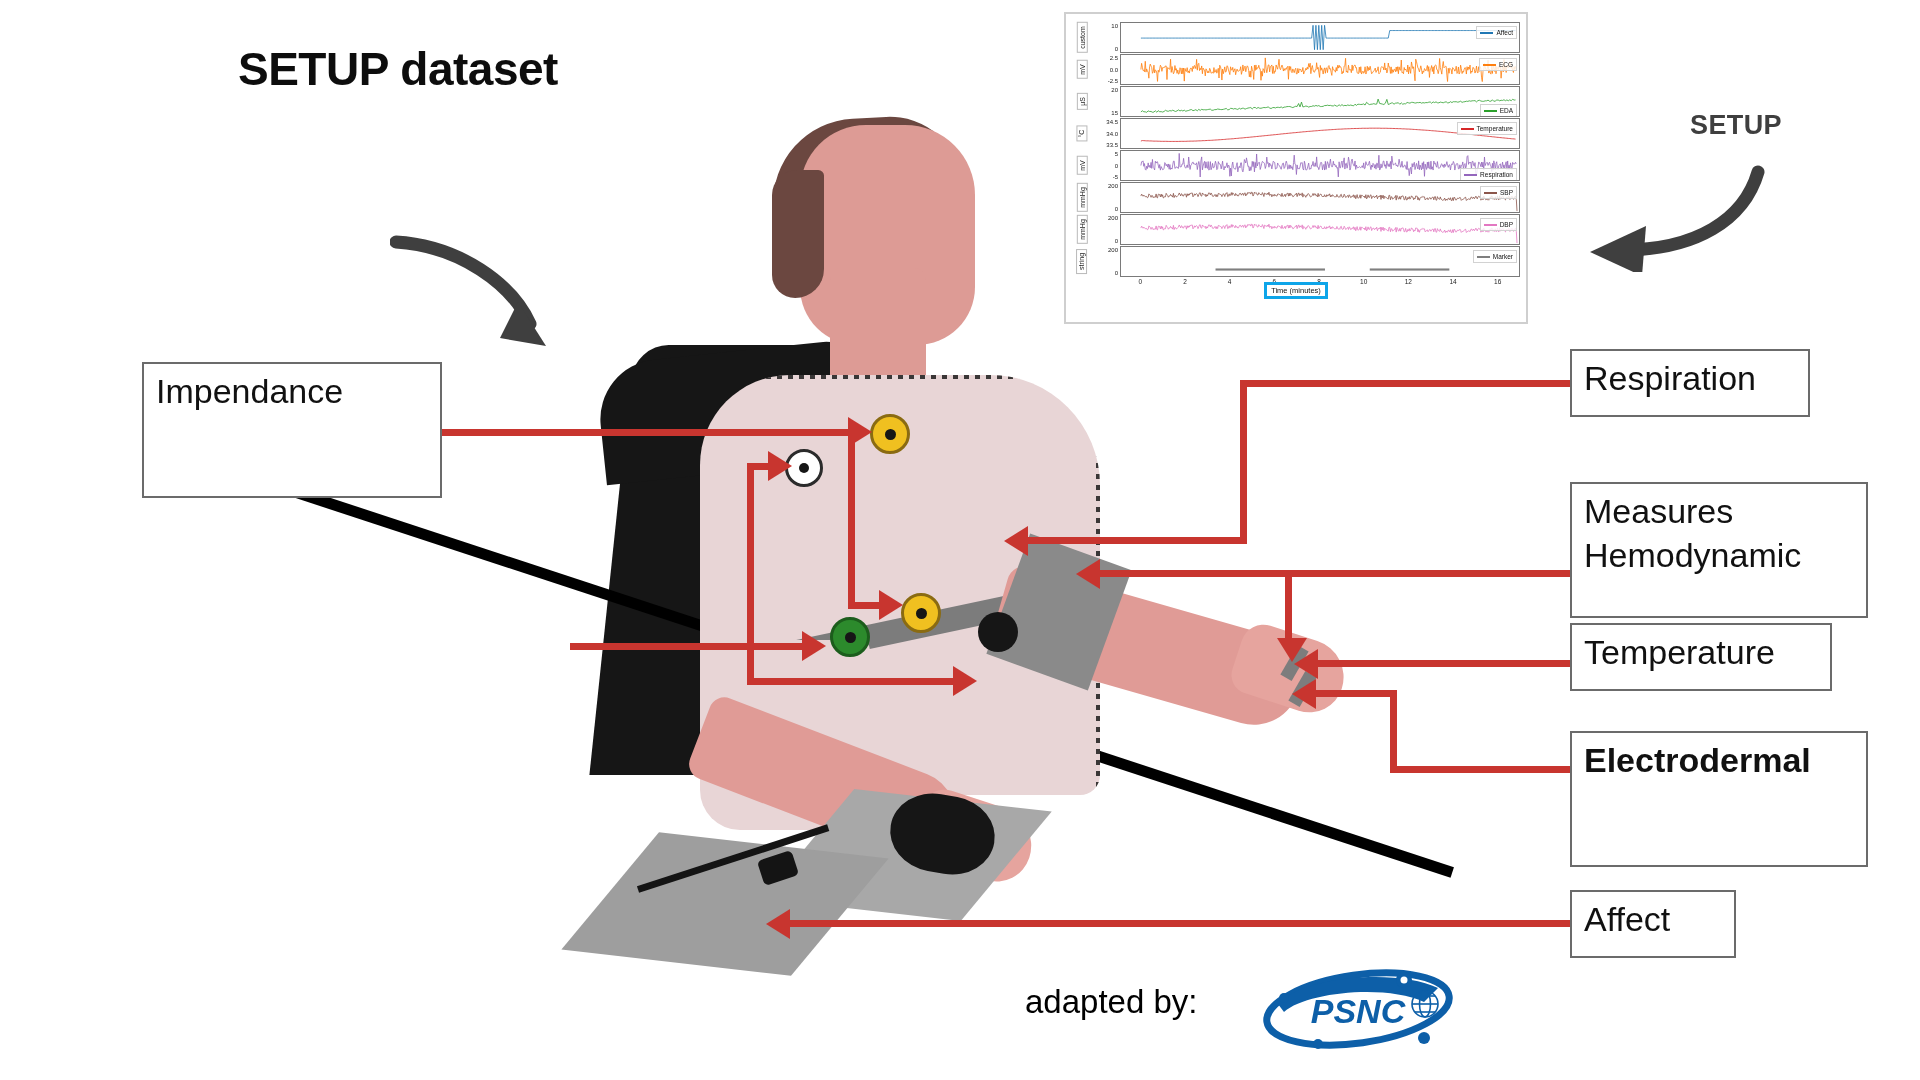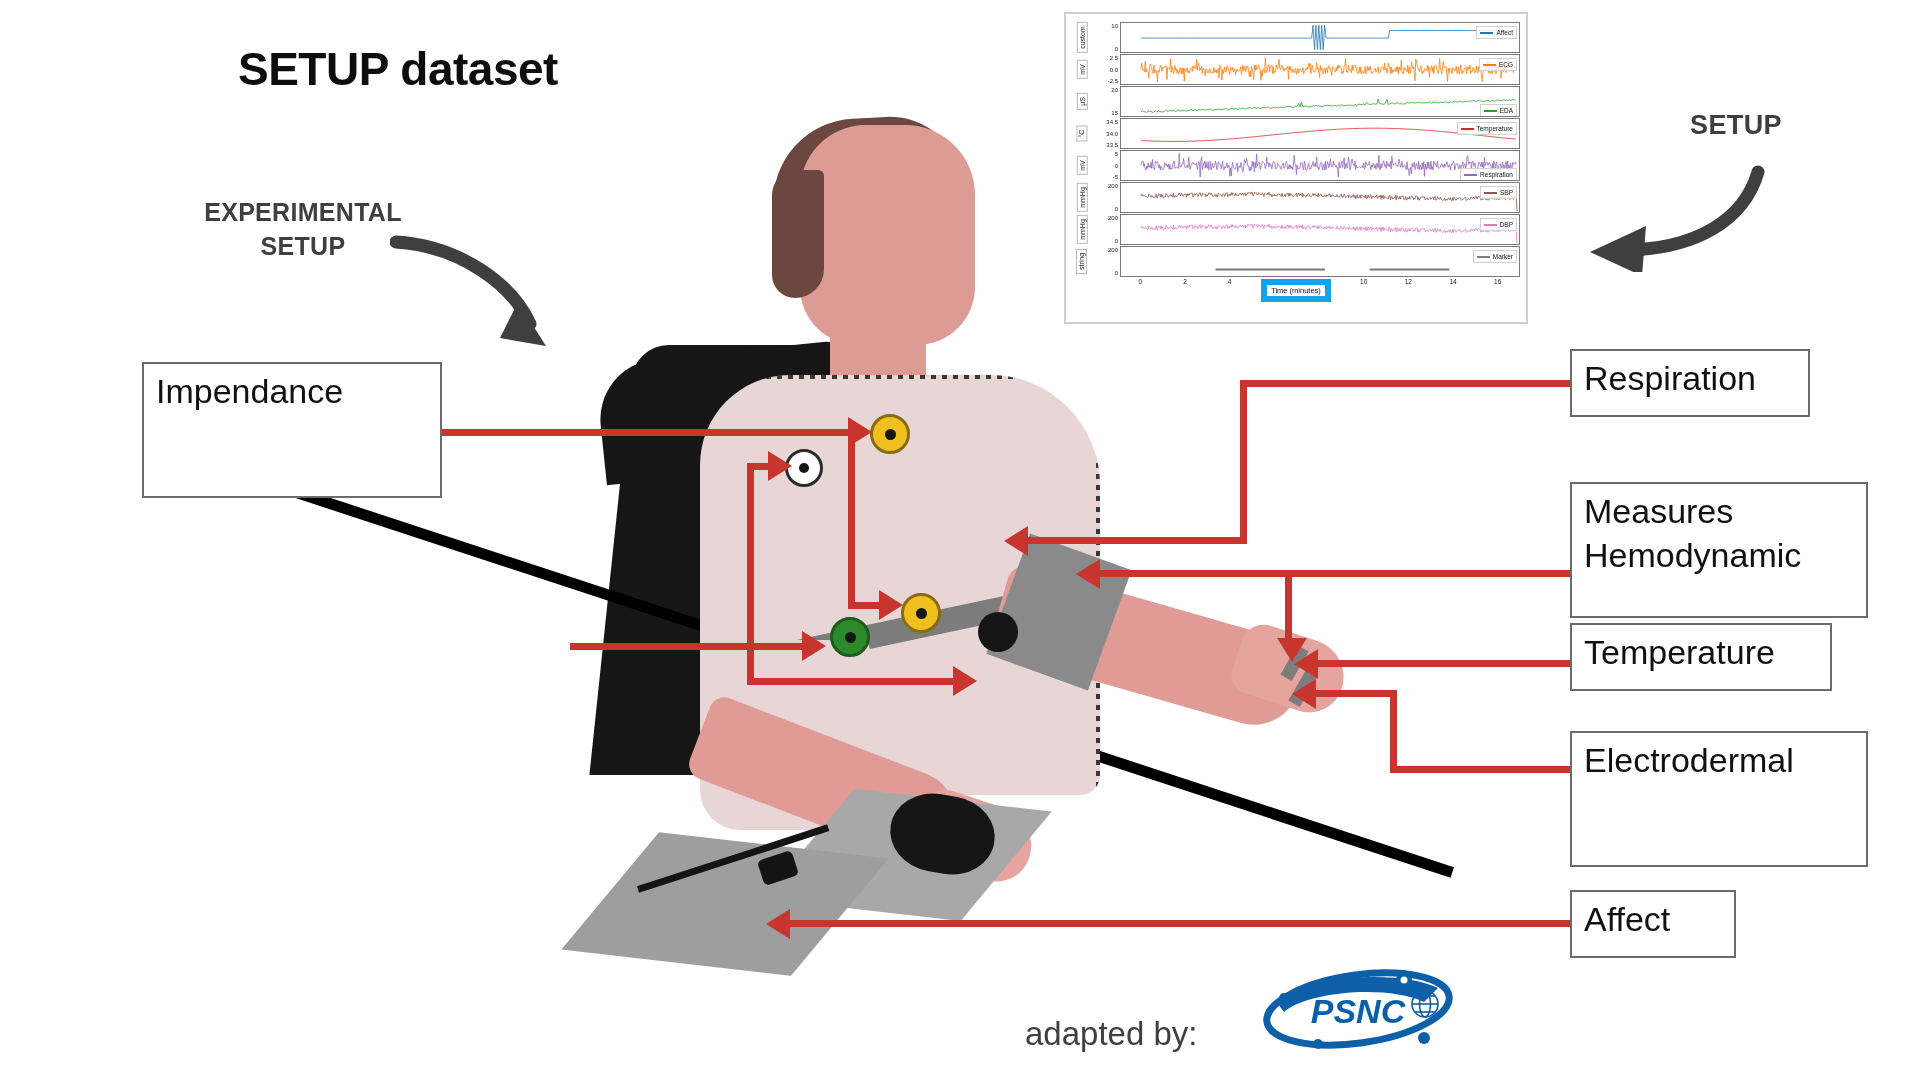--- a/index.html
+++ b/index.html
@@ -17,21 +17,21 @@
   
   .callout{border:2px solid #6b6b6b;background:#ffffff;box-sizing:border-box;
            font-size:34px;color:#111;line-height:1.28;padding:6px 12px 8px 12px;}
   .callout span{display:block;white-space:nowrap;}
 
   #box-icg   {left:142px; top:362px; width:300px; height:136px;}
   #box-ecg   {left:142px; top:612px; width:428px; height:68px;}
   #box-resp  {left:1570px;top:349px; width:240px; height:68px;}
   #box-hemo  {left:1570px;top:482px; width:298px; height:136px;}
   #box-temp  {left:1570px;top:623px; width:262px; height:68px;}
-  #box-eda   {left:1570px;top:731px; width:298px; height:136px;}
+  #box-eda   {left:1570px;top:731px; width:298px; height:136px;font-weight:bold;}
   #box-affect{left:1570px;top:890px; width:166px; height:68px;}
 
   
   .rl{background:#c8352f;}
   .rh{height:7px;}
   .rv{width:7px;}
 
   
   .ar{width:0;height:0;}
   .ar-r{border-top:15px solid transparent;border-bottom:15px solid transparent;border-left:24px solid #c8352f;}
@@ -84,41 +84,41 @@
         transform:skewX(-36deg) rotate(6deg);}
   #slider-track{left:638px;top:886px;width:200px;height:7px;background:#141414;
         transform:rotate(-18deg);transform-origin:0 50%;}
   #slider-knob{left:760px;top:855px;width:36px;height:26px;background:#141414;border-radius:5px;
         transform:rotate(-18deg);}
 
   
   .curvarrow{stroke:#3f3f3f;fill:none;stroke-width:13;stroke-linecap:round;}
 
   
-  #adapted{left:1025px;top:983px;font-size:33px;color:#404040;margin-top:32px;}
+  #adapted{left:1025px;top:983px;font-size:33px;color:#000000;}
   #psnc{left:1258px;top:968px;width:200px;height:82px;}
 
   
   #chart-panel{left:1064px;top:12px;width:464px;height:312px;background:#fff;
                border:2px solid #cfcfcf;box-sizing:border-box;padding:8px 6px 4px 6px;}
   .chart-row{display:flex;align-items:stretch;height:31px;margin-bottom:1px;}
   .ylab{width:20px;display:flex;align-items:center;justify-content:center;}
   .ylab span{display:block;transform:rotate(-90deg);white-space:nowrap;font-size:7px;color:#222;
              border:1px solid #b9b9b9;padding:1px 3px;background:#fff;}
   .yticks{width:26px;display:flex;flex-direction:column;justify-content:space-between;
           align-items:flex-end;font-size:6px;color:#222;padding:1px 2px 1px 0;}
   .plot{flex:1;border:1px solid #7a7a7a;position:relative;background:#fff;overflow:hidden;}
   .plot svg{display:block;width:100%;height:100%;}
   .lgd{position:absolute;right:2px;background:rgba(255,255,255,.82);border:1px solid #d2d2d2;
        font-size:6.5px;color:#111;display:flex;align-items:center;gap:3px;padding:0 3px;height:11px;}
   .lgd i{display:block;width:13px;height:2px;}
   #xaxis{display:flex;margin-left:46px;}
   #xaxis .tick{flex:1;text-align:center;font-size:6.5px;color:#222;}
   #xlabel{text-align:center;font-size:7.5px;color:#111;margin-top:1px;}
-  #xlabel span{border:6px solid #0ea5e9;padding:1px 4px;}
+  #xlabel span{border:3px solid #0ea5e9;padding:1px 4px;}
 </style>
 </head>
 <body>
 
 <div class="stage">
 
   <div class="abs" id="chairback"></div>
   <div class="abs" id="chair-shoulder"></div>
 
   <div class="abs" id="desk-line"></div>
@@ -229,24 +229,20 @@
   <div class="abs callout" id="box-eda">
     <span>Electrodermal</span>
   </div>
 
   <div class="abs callout" id="box-affect">
     <span>Affect</span>
   </div>
 
   <div class="abs" id="title">SETUP dataset</div>
 
-  <div class="abs" id="exp-setup">
-    <div>EXPERIMENTAL</div>
-    <div>SETUP</div>
-  </div>
 
   <div class="abs" id="data-label">SETUP</div>
 
   <svg class="abs" style="left:390px;top:228px;width:180px;height:130px;" viewBox="0 0 180 130">
     <path class="curvarrow" d="M6,14 C70,18 122,56 140,96"></path>
     <path fill="#3f3f3f" d="M128,74 L156,118 L110,110 Z"></path>
   </svg>
 
   <svg class="abs" style="left:1576px;top:162px;width:200px;height:110px;" viewBox="0 0 200 110">
     <path class="curvarrow" d="M182,10 C168,58 120,88 46,88"></path>

